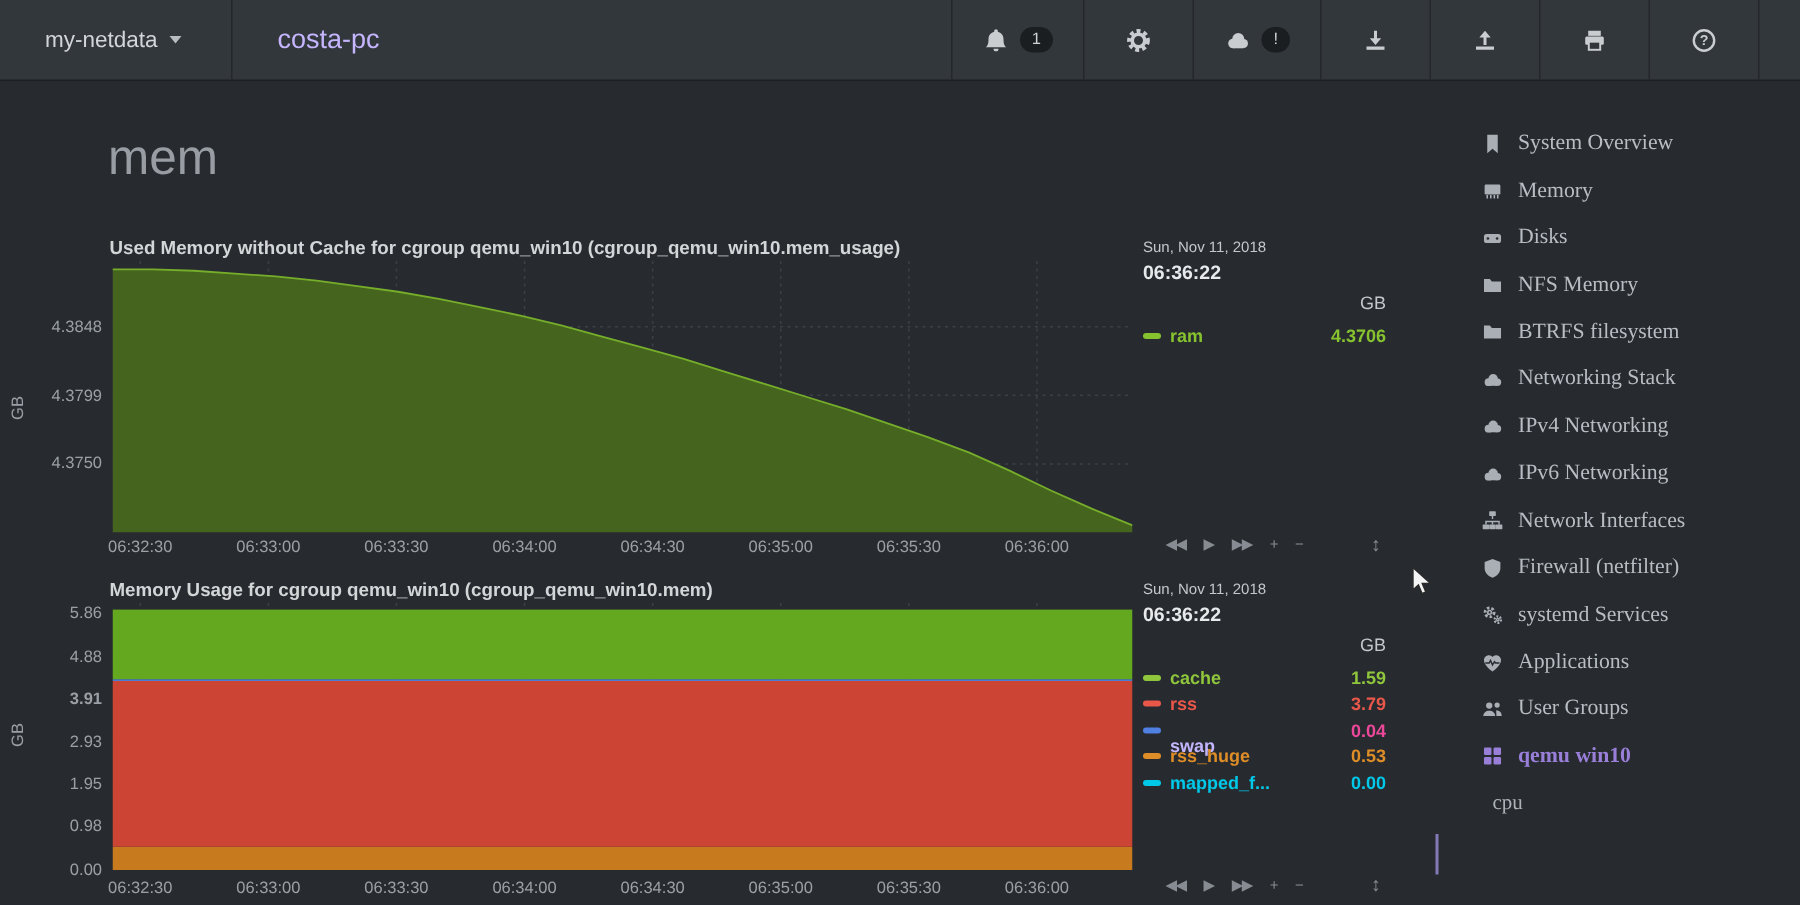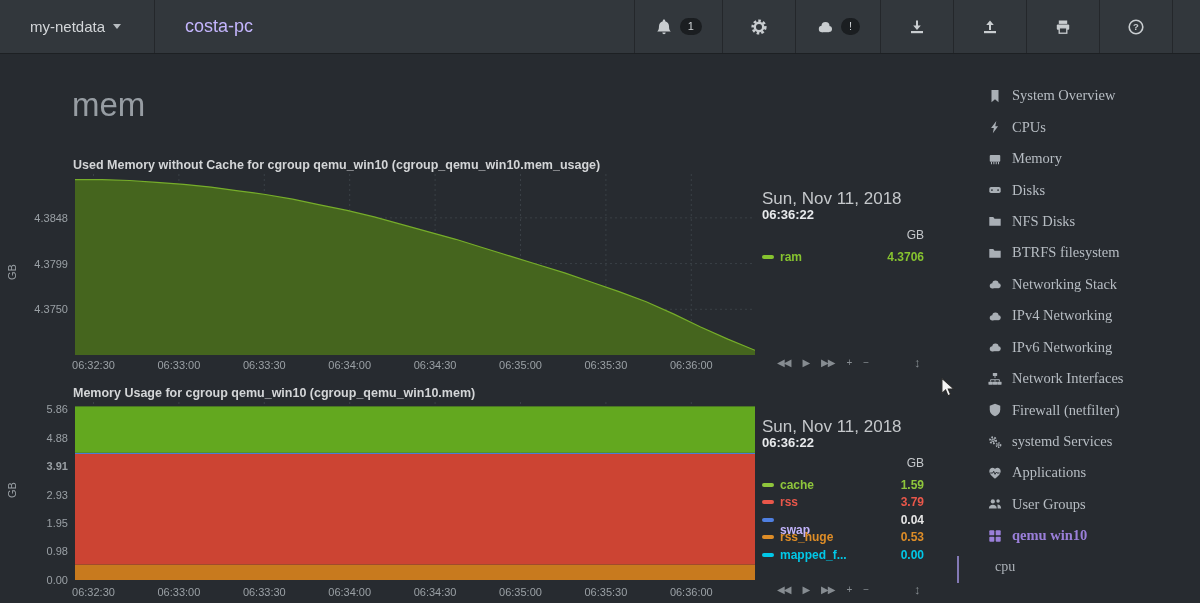--- a/index.html
+++ b/index.html
@@ -30,21 +30,21 @@
   .yticks.c1{top:174px;height:181px;} .yticks.c2{top:402px;height:178px;}
   .yticks span{position:absolute;right:0;font-size:11px;color:#9aa0a5;}
   .xticks{position:absolute;left:75px;width:680px;height:14px;}
   .xticks.c1{top:359px;} .xticks.c2{top:586px;}
   .xticks span{position:absolute;width:60px;text-align:center;font-size:11px;color:#9aa0a5;}
   .ylabel{position:absolute;left:-3px;width:30px;text-align:center;font-size:11px;color:#9aa0a5;transform:rotate(-90deg);}
   .ylabel.c1{top:266px;} .ylabel.c2{top:484px;}
   
   .chart-info{position:absolute;left:762px;width:162px;}
   .chart-info.c1i{top:159px;} .chart-info.c2i{top:387px;}
-  .cdate{font-size:17px;line-height:14px;color:#c5c8cb;margin-top:33px;}
+  .cdate{font-size:10px;line-height:14px;color:#c5c8cb;}
   .ctime{font-size:13px;line-height:17px;font-weight:bold;color:#e7e9eb;}
   .cunit{font-size:12px;line-height:14px;color:#c5c8cb;text-align:right;margin-top:5px;}
   .legend{margin-top:6px;}
   .legend-row{display:flex;align-items:center;height:17.5px;font-size:12px;font-weight:bold;cursor:pointer;}
   .swatch{width:12px;height:4px;border-radius:2px;margin-right:6px;flex:0 0 auto;}
   .lg-value{margin-left:auto;}
   
   .chart-toolbar{position:absolute;left:777px;display:flex;gap:12px;align-items:center;color:#868c91;font-size:10px;}
   .chart-toolbar.t0{top:357px;} .chart-toolbar.t1{top:584px;}
   .tool-btn{cursor:pointer;letter-spacing:-1px;}
@@ -235,21 +235,21 @@
         <span class="lg-value" style="color: rgb(143, 198, 60);">1.59</span>
       </div>
       <div class="legend-row">
         <span class="swatch" style="background: rgb(233, 87, 74);"></span>
         <span class="lg-label" style="color: rgb(233, 87, 74);">rss</span>
         <span class="lg-value" style="color: rgb(233, 87, 74);">3.79</span>
       </div>
       <div class="legend-row">
         <span class="swatch" style="background: rgb(79, 128, 226);"></span>
         <span class="lg-label" style="color: #c4b5fd; margin-top: 20px;">swap</span>
-        <span class="lg-value" style="color: #e5e5e5; padding-left: 40px;">0.04</span>
+        <span class="lg-value" style="color: #ec4899; padding-left: 40px;">0.04</span>
       </div>
       <div class="legend-row">
         <span class="swatch" style="background: rgb(222, 141, 39);"></span>
         <span class="lg-label" style="color: rgb(222, 141, 39);">rss_huge</span>
         <span class="lg-value" style="color: rgb(222, 141, 39);">0.53</span>
       </div>
       <div class="legend-row">
         <span class="swatch" style="background: rgb(0, 200, 232);"></span>
         <span class="lg-label" style="color: rgb(0, 200, 232);">mapped_f...</span>
         <span class="lg-value" style="color: rgb(0, 200, 232);">0.00</span>
@@ -271,28 +271,20 @@
       <span class="side-icon">
         <svg width="14" height="14" viewBox="0 0 16 16" fill="currentColor">
           <path d="M4 1h8v14l-4-3.3L4 15z"></path>
         </svg>
       </span>
       <span>System Overview</span>
     </div>
     <div class="side-item">
       <span class="side-icon">
         <svg width="14" height="14" viewBox="0 0 16 16" fill="currentColor">
-          <path d="M9.5 1L3.5 9h3.2l-1.2 6 6-8H8.3z"></path>
-        </svg>
-      </span>
-      <span>CPUs</span>
-    </div>
-    <div class="side-item">
-      <span class="side-icon">
-        <svg width="14" height="14" viewBox="0 0 16 16" fill="currentColor">
           <rect x="2" y="3.5" width="12" height="7.5" rx="1"></rect>
           <path d="M4 11.5v2.5M6.7 11.5v2.5M9.4 11.5v2.5M12 11.5v2.5" stroke="currentColor" stroke-width="1.2" fill="none"></path>
         </svg>
       </span>
       <span>Memory</span>
     </div>
     <div class="side-item">
       <span class="side-icon">
         <svg width="14" height="14" viewBox="0 0 16 16" fill="currentColor">
           <rect x="1.5" y="4.5" width="13" height="7" rx="2"></rect>
@@ -301,21 +293,21 @@
         </svg>
       </span>
       <span>Disks</span>
     </div>
     <div class="side-item">
       <span class="side-icon">
         <svg width="14" height="14" viewBox="0 0 16 16" fill="currentColor">
           <path d="M1.5 3.5h4.5l1.5 1.8h7v8H1.5z"></path>
         </svg>
       </span>
-      <span>NFS Disks</span>
+      <span>NFS Memory</span>
     </div>
     <div class="side-item">
       <span class="side-icon">
         <svg width="14" height="14" viewBox="0 0 16 16" fill="currentColor">
           <path d="M1.5 3.5h4.5l1.5 1.8h7v8H1.5z"></path>
         </svg>
       </span>
       <span>BTRFS filesystem</span>
     </div>
     <div class="side-item">

